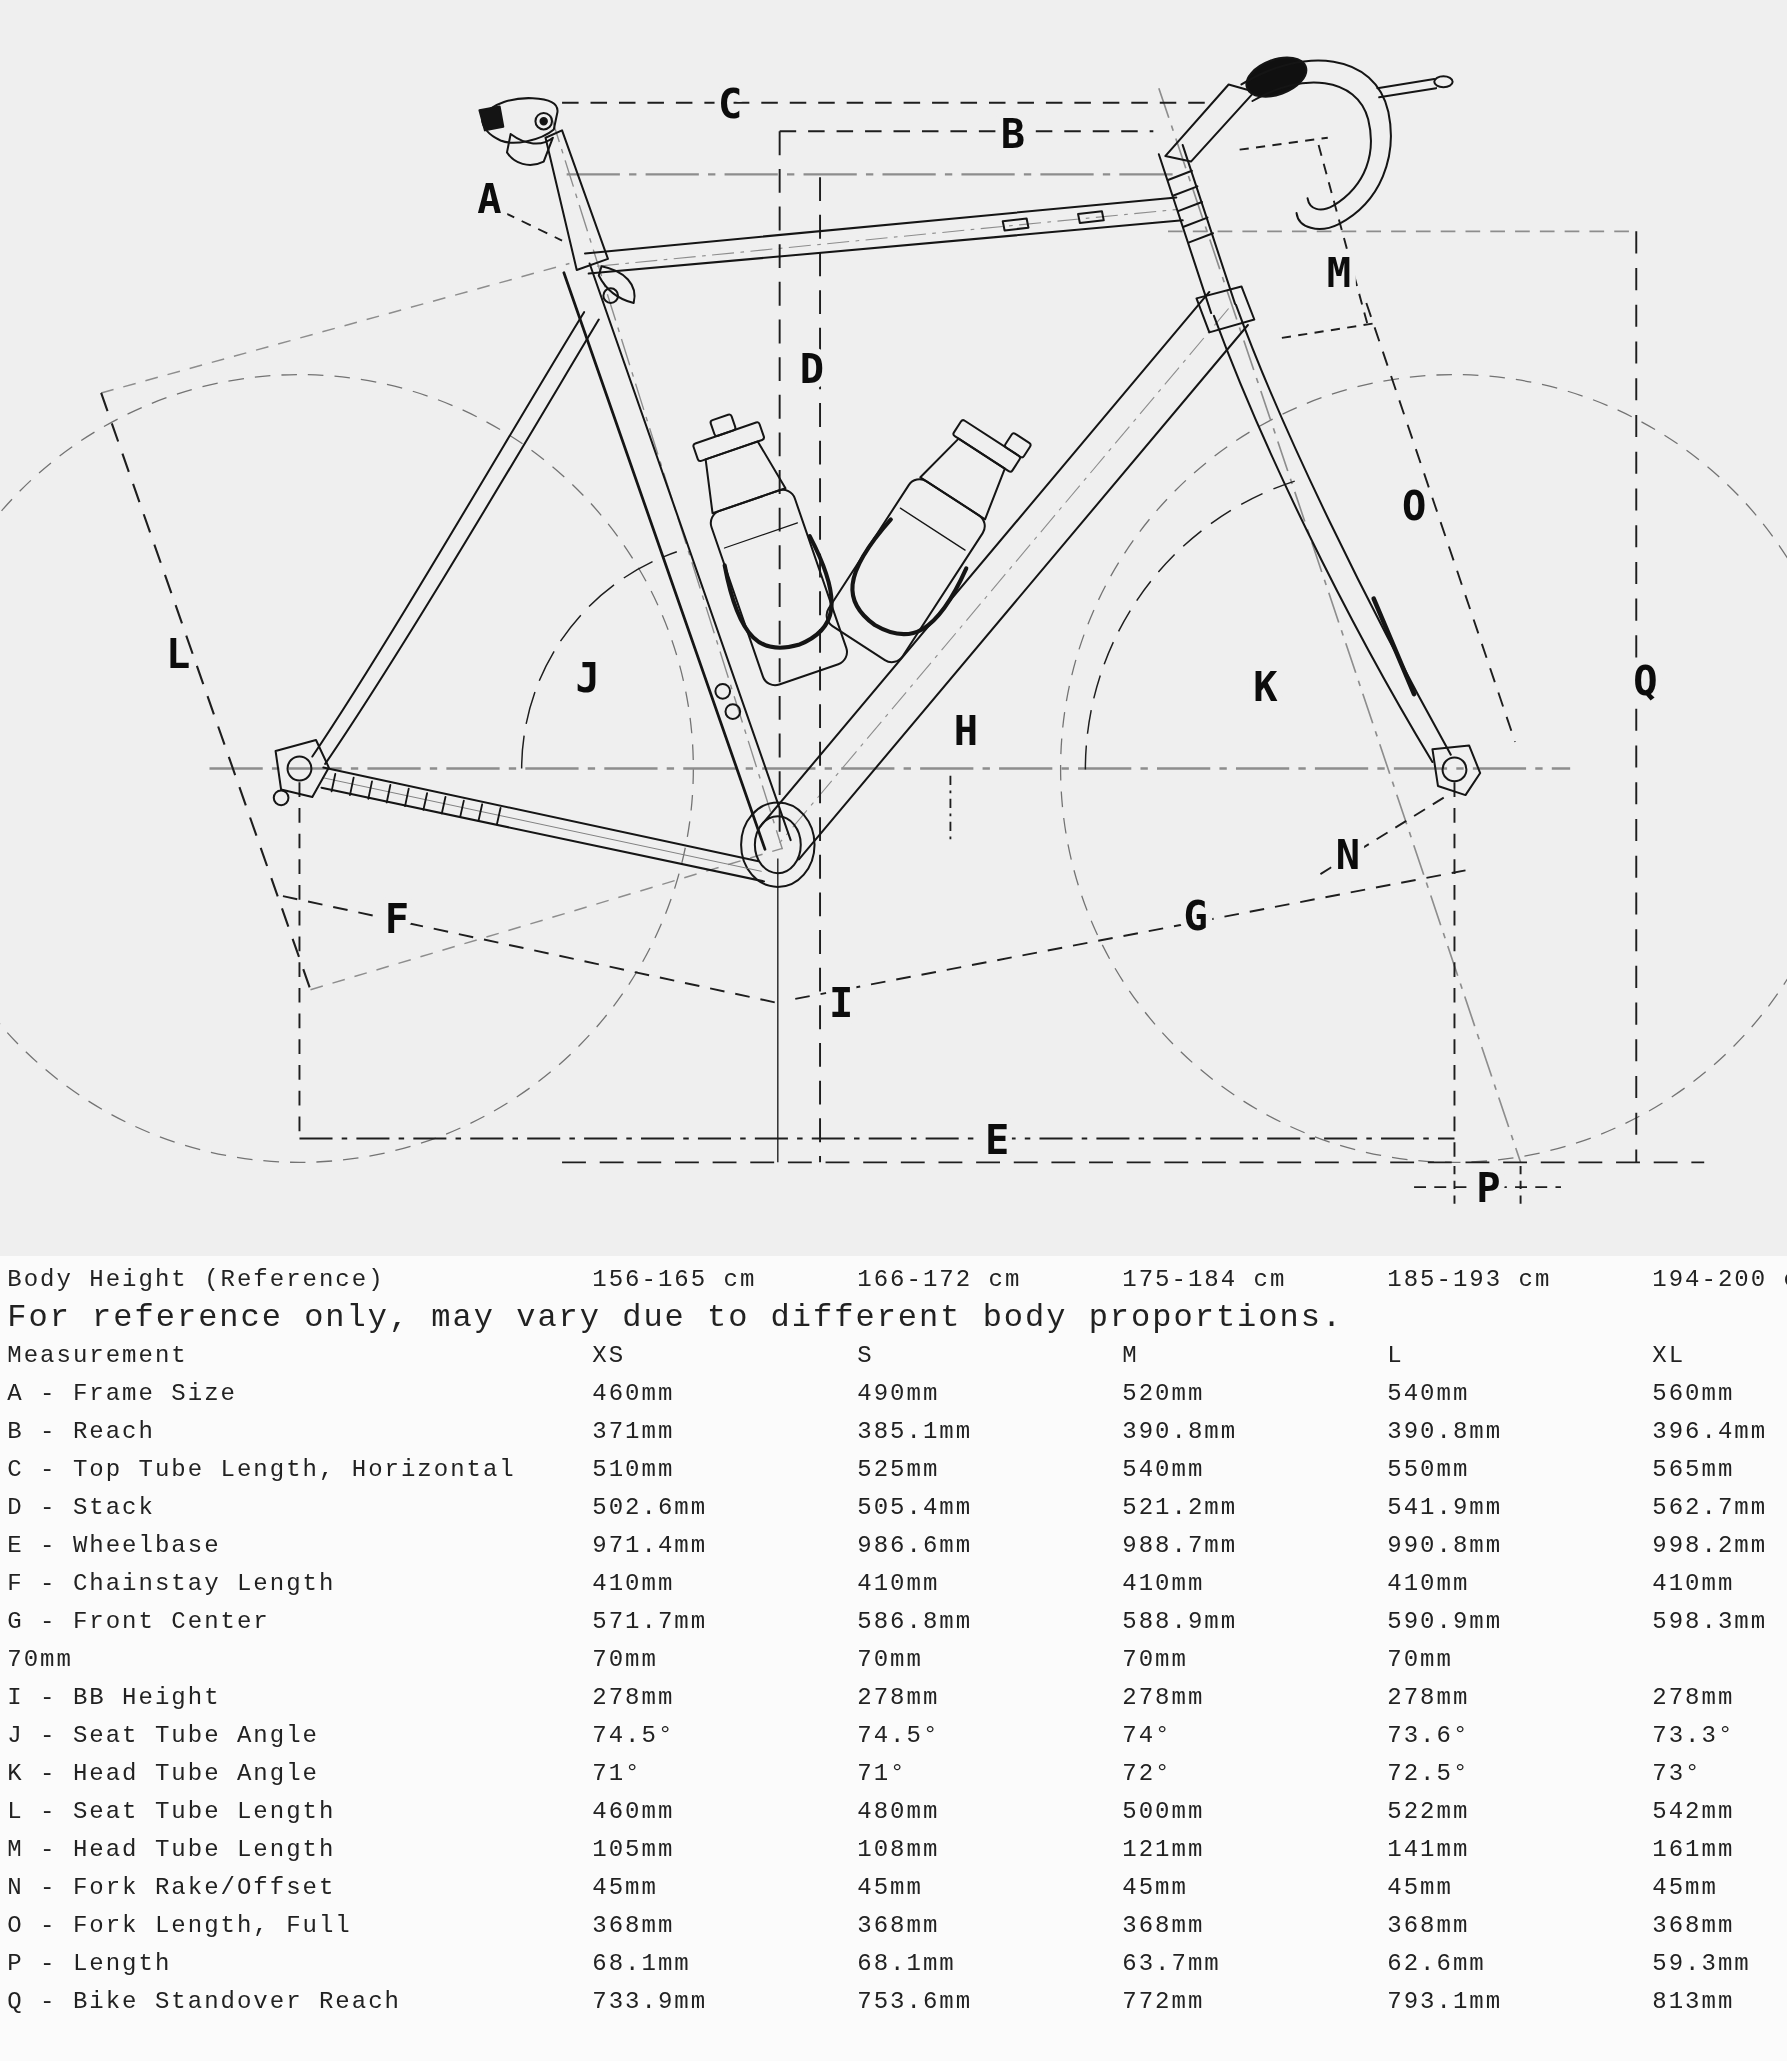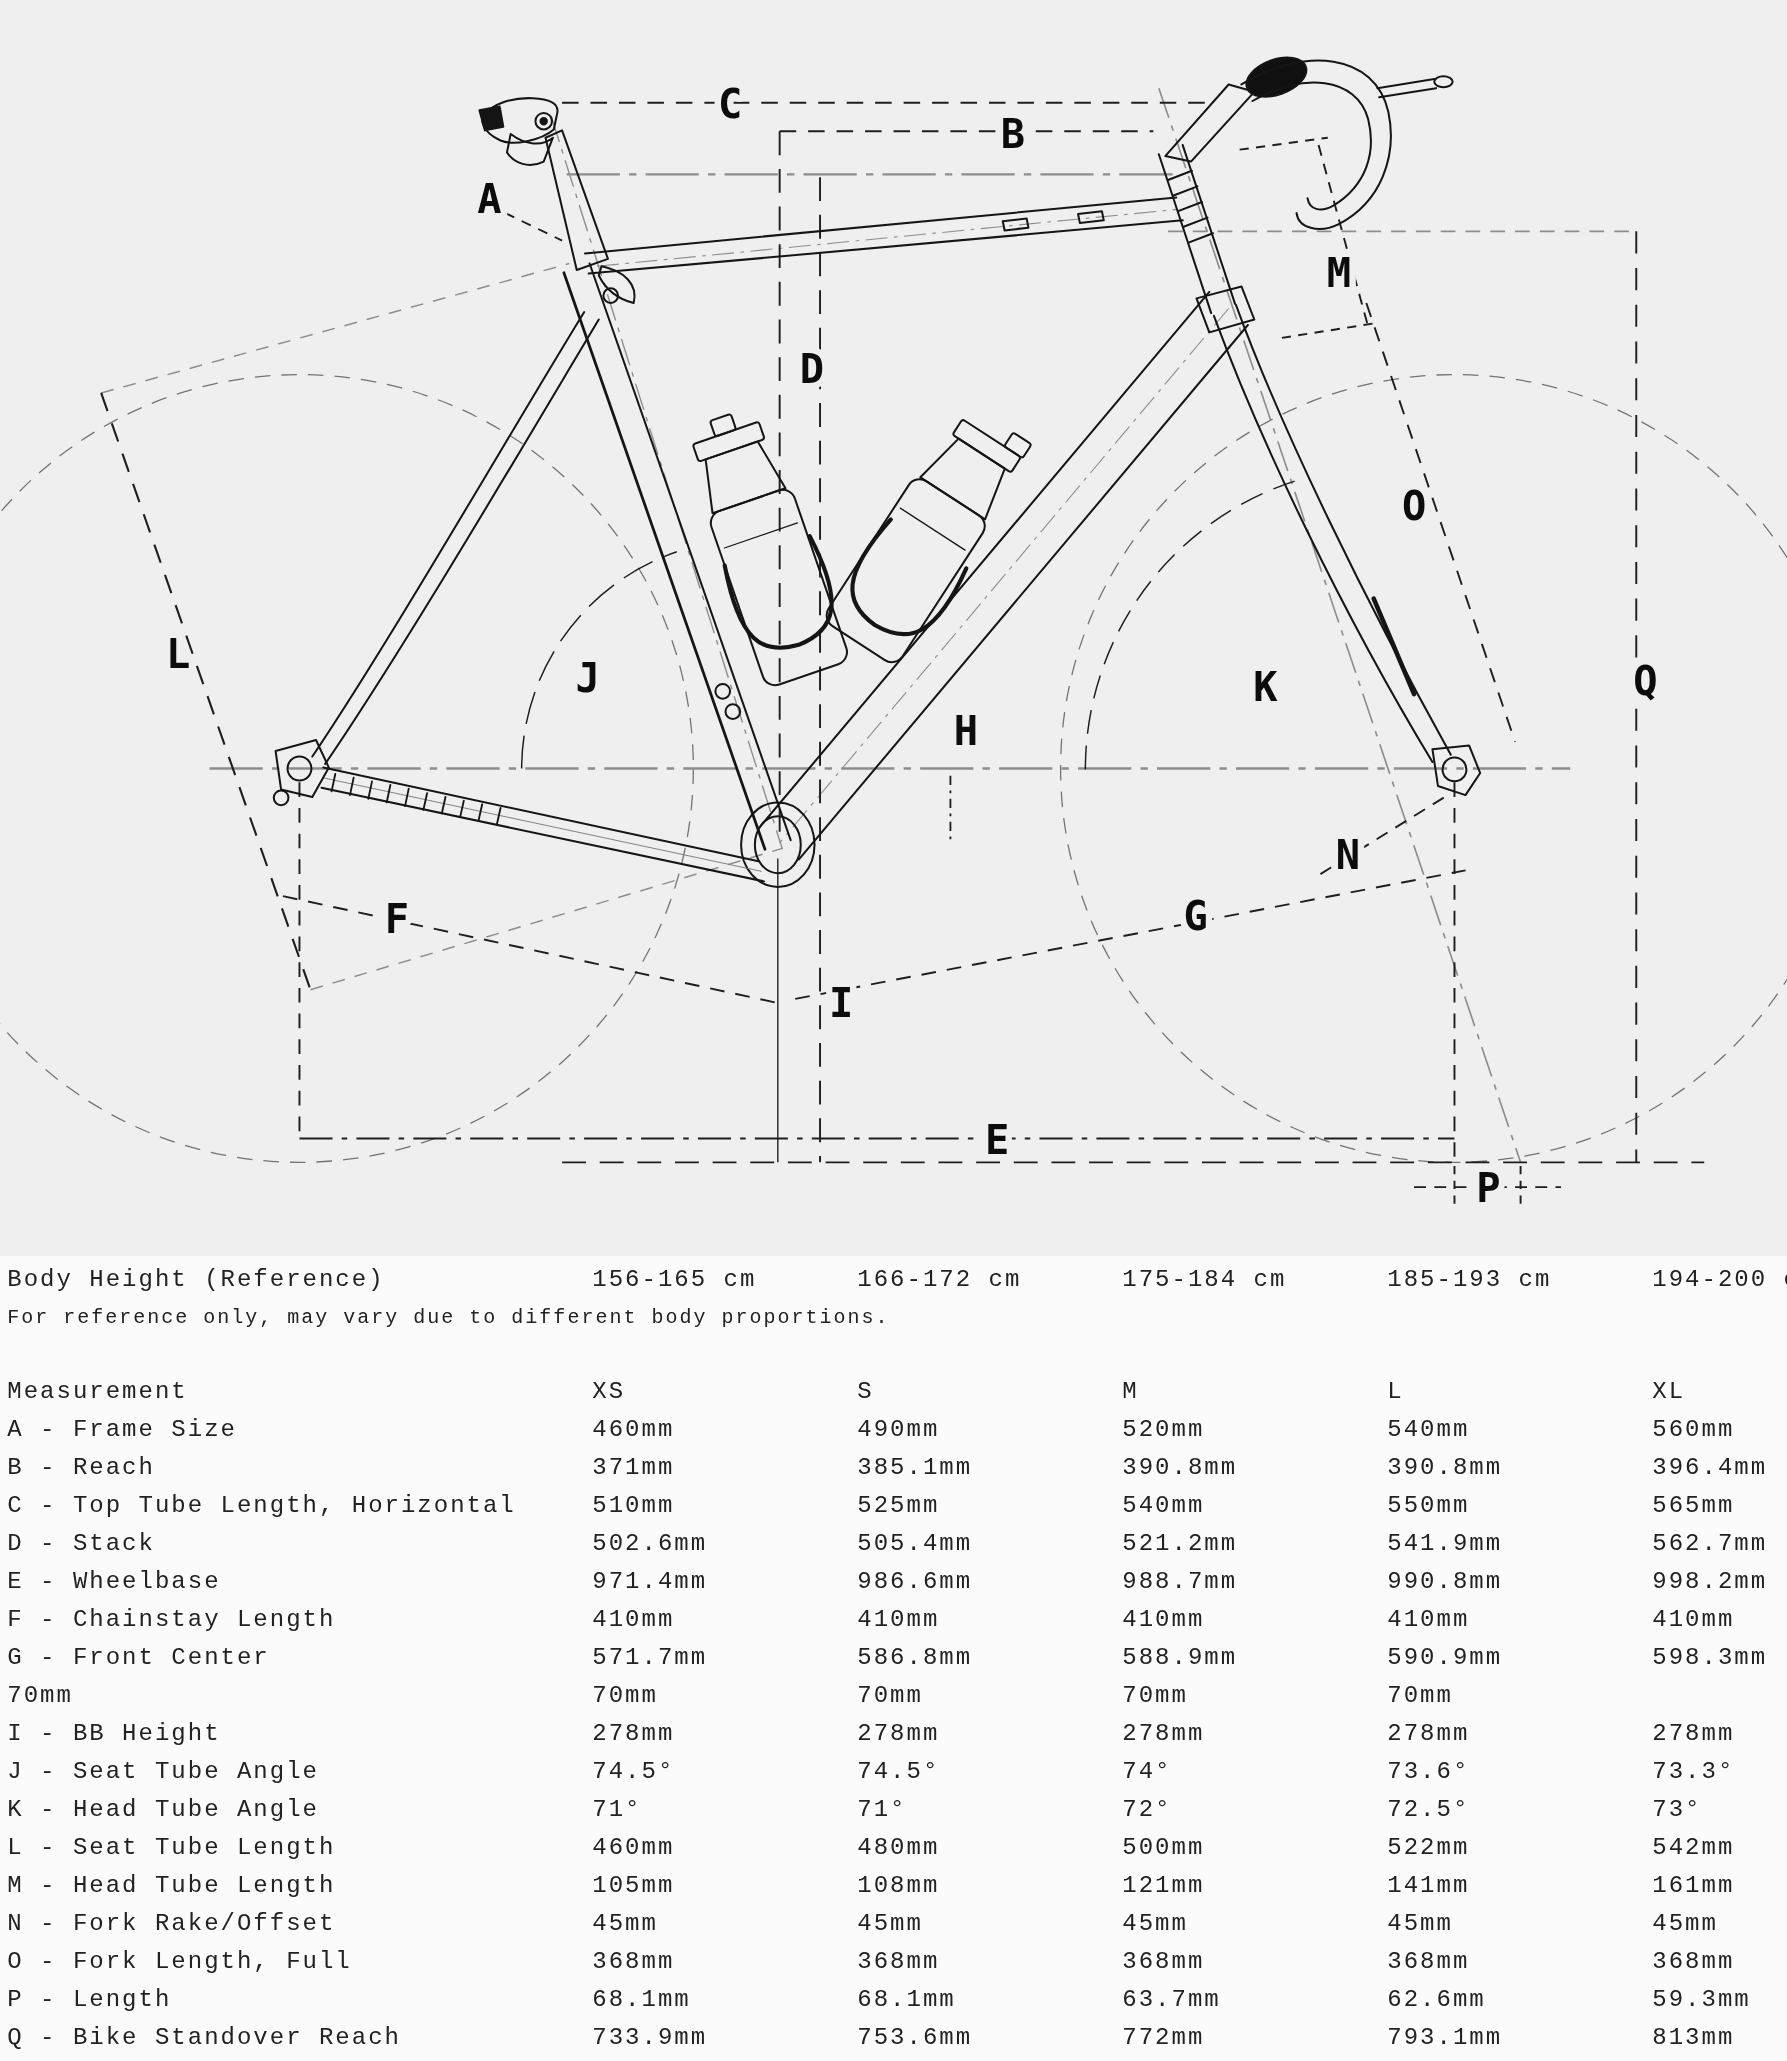--- a/index.html
+++ b/index.html
@@ -4,22 +4,22 @@
 <style>
   html,body{margin:0;padding:0;background:#fbfbfb;}
   .page{width:1787px;height:2062px;background:#fbfbfb;position:relative;overflow:hidden;
         font-family:"Liberation Mono","DejaVu Sans Mono",monospace;color:#1c1c1c;}
   .diagram-wrap{width:1787px;height:1256px;background:#efefef;}
   .diagram-wrap svg{display:block;}
   .tables{padding:4.6px 0 0 0;background:#fbfbfb;}
   .grid{display:grid;grid-template-columns:547px 227px 227px 227px 227px 1fr;gap:38px;}
   .cell{font-size:24px;letter-spacing:2px;line-height:38px;white-space:nowrap;
         padding-left:7.3px;color:#222;}
-  .note{font-size:20px;letter-spacing:2px;line-height:38px;white-space:nowrap;padding-left:7.3px;color:#222;}
-  .spec{margin-top:36px;}
+  .note{font-size:32px;letter-spacing:2px;line-height:38px;white-space:nowrap;padding-left:7.3px;color:#222;}
+  .spec{}
   svg text.dim-label{font-family:"DejaVu Sans Mono","Liberation Mono",monospace;
         font-size:44px;font-weight:700;fill:#0c0c0c;paint-order:stroke;
         stroke:#efefef;stroke-width:14px;stroke-linejoin:round;text-anchor:middle;}
 </style>
 </head>
 <body>
 
 <div class="page">
 
   <div class="diagram-wrap">

